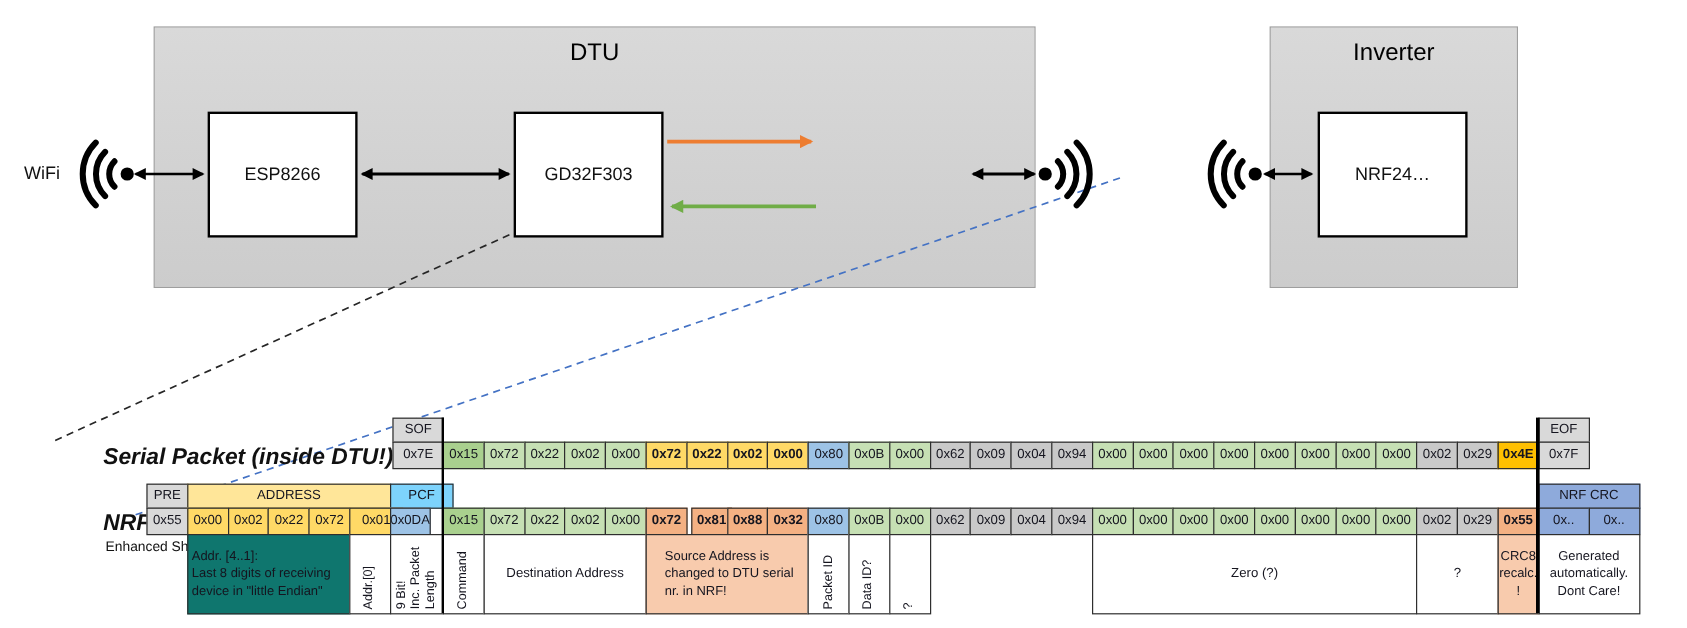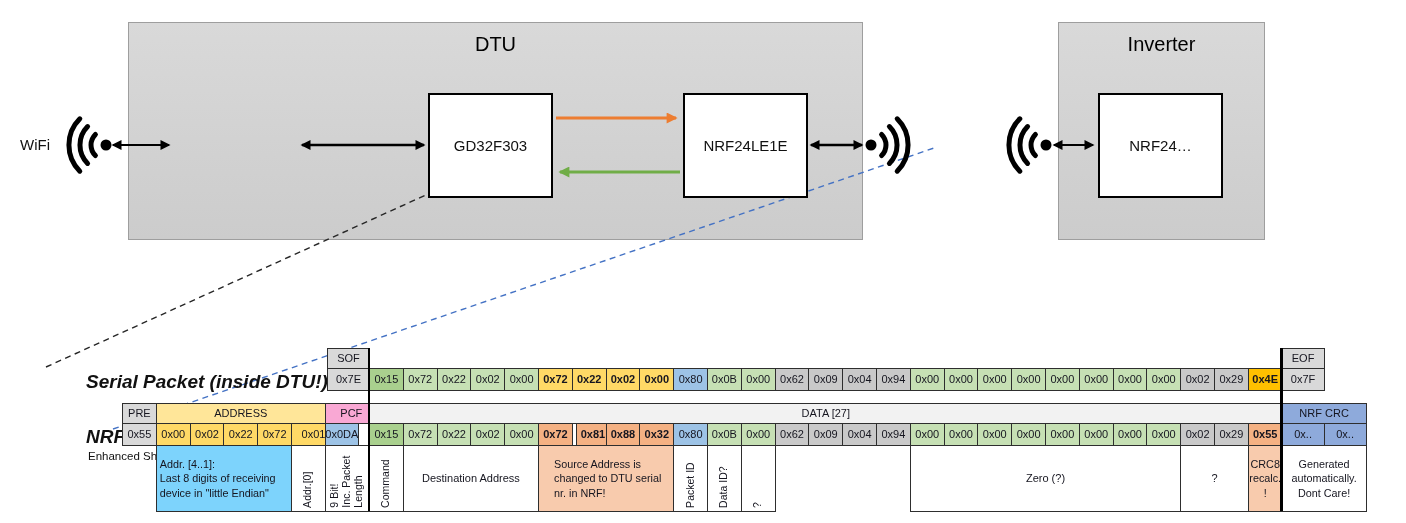--- a/index.html
+++ b/index.html
@@ -81,25 +81,25 @@
         <circle cx="871" cy="145" r="5.5"></circle>
       </g>
       <g>
         <path d="M 1035.4 134.4 A 15 15 0 0 0 1035.4 155.6" fill="none" stroke="#000" stroke-width="5" stroke-linecap="round"></path>
         <path d="M 1027.6 126.6 A 26 26 0 0 0 1027.6 163.4" fill="none" stroke="#000" stroke-width="5" stroke-linecap="round"></path>
         <path d="M 1019.8 118.8 A 37 37 0 0 0 1019.8 171.2" fill="none" stroke="#000" stroke-width="5" stroke-linecap="round"></path>
         <circle cx="1046" cy="145" r="5.5"></circle>
       </g>
     </svg>
 
+  <div class="wbox" style="left:173px; top:93px;">
+    <span>ESP8266</span>
+  </div>
   <div class="wbox" style="left:428px; top:93px;">
     <span>GD32F303</span>
-  </div>
-  <div class="wbox" style="left:683px; top:93px;">
-    <span>NRF24LE1E</span>
   </div>
   <div class="wbox" style="left:1098px; top:93px;">
     <span>NRF24…</span>
   </div>
 
   <div class="lbl" id="wifi-label">WiFi</div>
   <div class="lbl pkt-label" id="serial-label">Serial Packet (inside DTU!)</div>
   <div class="lbl pkt-label" id="nrf-label">NRF Packet</div>
   <div class="lbl" id="esb-label">Enhanced Shockburst</div>
 
@@ -130,22 +130,21 @@
       <div class="cell" style="left: 1078.8px; top: 368px; width: 34.8px; height: 23px; background: rgb(198, 224, 180);">0x00</div>
       <div class="cell" style="left: 1112.6px; top: 368px; width: 34.8px; height: 23px; background: rgb(198, 224, 180);">0x00</div>
       <div class="cell" style="left: 1146.4px; top: 368px; width: 34.8px; height: 23px; background: rgb(198, 224, 180);">0x00</div>
       <div class="cell" style="left: 1180.2px; top: 368px; width: 34.8px; height: 23px; background: rgb(201, 201, 201);">0x02</div>
       <div class="cell" style="left: 1214px; top: 368px; width: 34.8px; height: 23px; background: rgb(201, 201, 201);">0x29</div>
       <div class="cell bold" style="left: 1247.8px; top: 368px; width: 34.8px; height: 23px; background: rgb(255, 192, 0);">0x4E</div>
       <div class="cell" style="left: 1281.6px; top: 348px; width: 43px; height: 21px; background: rgb(217, 217, 217);">EOF</div>
       <div class="cell" style="left: 1281.6px; top: 368px; width: 43px; height: 23px; background: rgb(217, 217, 217);">0x7F</div>
       <div class="cell" style="left: 122px; top: 403px; width: 34.8px; height: 21px; background: rgb(217, 217, 217);">PRE</div>
       <div class="cell" style="left: 155.8px; top: 403px; width: 170px; height: 21px; background: rgb(255, 230, 153);">ADDRESS</div>
-      <div class="cell" style="left: 324.8px; top: 403px; width: 53px; height: 21px; background: #f9a8d4;">PCF</div>
-      <div class="cell" style="left: 369px; top: 403px; width: 913.6px; height: 21px; background: rgb(242, 242, 242);">DATA [27]</div>
+      <div class="cell" style="left: 324.8px; top: 403px; width: 53px; height: 21px; background: #7dd3fc;">PCF</div>
       <div class="cell" style="left: 1281.6px; top: 403px; width: 85px; height: 21px; background: rgb(142, 170, 219);">NRF CRC</div>
       <div class="cell" style="left: 122px; top: 423px; width: 34.8px; height: 23px; background: rgb(217, 217, 217);">0x55</div>
       <div class="cell" style="left: 155.8px; top: 423px; width: 34.8px; height: 23px; background: rgb(255, 217, 102);">0x00</div>
       <div class="cell" style="left: 189.6px; top: 423px; width: 34.8px; height: 23px; background: rgb(255, 217, 102);">0x02</div>
       <div class="cell" style="left: 223.4px; top: 423px; width: 34.8px; height: 23px; background: rgb(255, 217, 102);">0x22</div>
       <div class="cell" style="left: 257.2px; top: 423px; width: 34.8px; height: 23px; background: rgb(255, 217, 102);">0x72</div>
       <div class="cell" style="left: 291px; top: 423px; width: 45px; height: 23px; background: rgb(255, 217, 102);">0x01</div>
       <div class="cell" style="left: 324.8px; top: 423px; width: 34px; height: 23px; background: rgb(157, 195, 230);">0x0DA</div>
       <div class="cell" style="left: 369px; top: 423px; width: 34.8px; height: 23px; background: rgb(169, 208, 142);">0x15</div>
       <div class="cell" style="left: 402.8px; top: 423px; width: 34.8px; height: 23px; background: rgb(198, 224, 180);">0x72</div>
@@ -169,21 +168,21 @@
       <div class="cell" style="left: 1011.2px; top: 423px; width: 34.8px; height: 23px; background: rgb(198, 224, 180);">0x00</div>
       <div class="cell" style="left: 1045px; top: 423px; width: 34.8px; height: 23px; background: rgb(198, 224, 180);">0x00</div>
       <div class="cell" style="left: 1078.8px; top: 423px; width: 34.8px; height: 23px; background: rgb(198, 224, 180);">0x00</div>
       <div class="cell" style="left: 1112.6px; top: 423px; width: 34.8px; height: 23px; background: rgb(198, 224, 180);">0x00</div>
       <div class="cell" style="left: 1146.4px; top: 423px; width: 34.8px; height: 23px; background: rgb(198, 224, 180);">0x00</div>
       <div class="cell" style="left: 1180.2px; top: 423px; width: 34.8px; height: 23px; background: rgb(201, 201, 201);">0x02</div>
       <div class="cell" style="left: 1214px; top: 423px; width: 34.8px; height: 23px; background: rgb(201, 201, 201);">0x29</div>
       <div class="cell bold" style="left: 1247.8px; top: 423px; width: 34.8px; height: 23px; background: rgb(244, 177, 131);">0x55</div>
       <div class="cell" style="left: 1281.6px; top: 423px; width: 43px; height: 23px; background: rgb(142, 170, 219);">0x..</div>
       <div class="cell" style="left: 1323.6px; top: 423px; width: 43px; height: 23px; background: rgb(142, 170, 219);">0x..</div>
-      <div class="cell" style="left: 155.8px; top: 445px; width: 136.2px; height: 67px; background: #7dd3fc;">
+      <div class="cell" style="left: 155.8px; top: 445px; width: 136.2px; height: 67px; background: #0f766e;">
         <div class="ht" style="font-size: 10.8px; text-align: left; padding: 0px 2px 0px 3px;">
           <div>Addr. [4..1]:</div>
           <div>Last 8 digits of receiving</div>
           <div>device in "little Endian"</div>
         </div>
       </div>
       <div class="cell" style="left: 291px; top: 445px; width: 34.8px; height: 67px; background: rgb(255, 255, 255);">
         <div class="vt">
           <div>Addr.[0]</div>
         </div>

